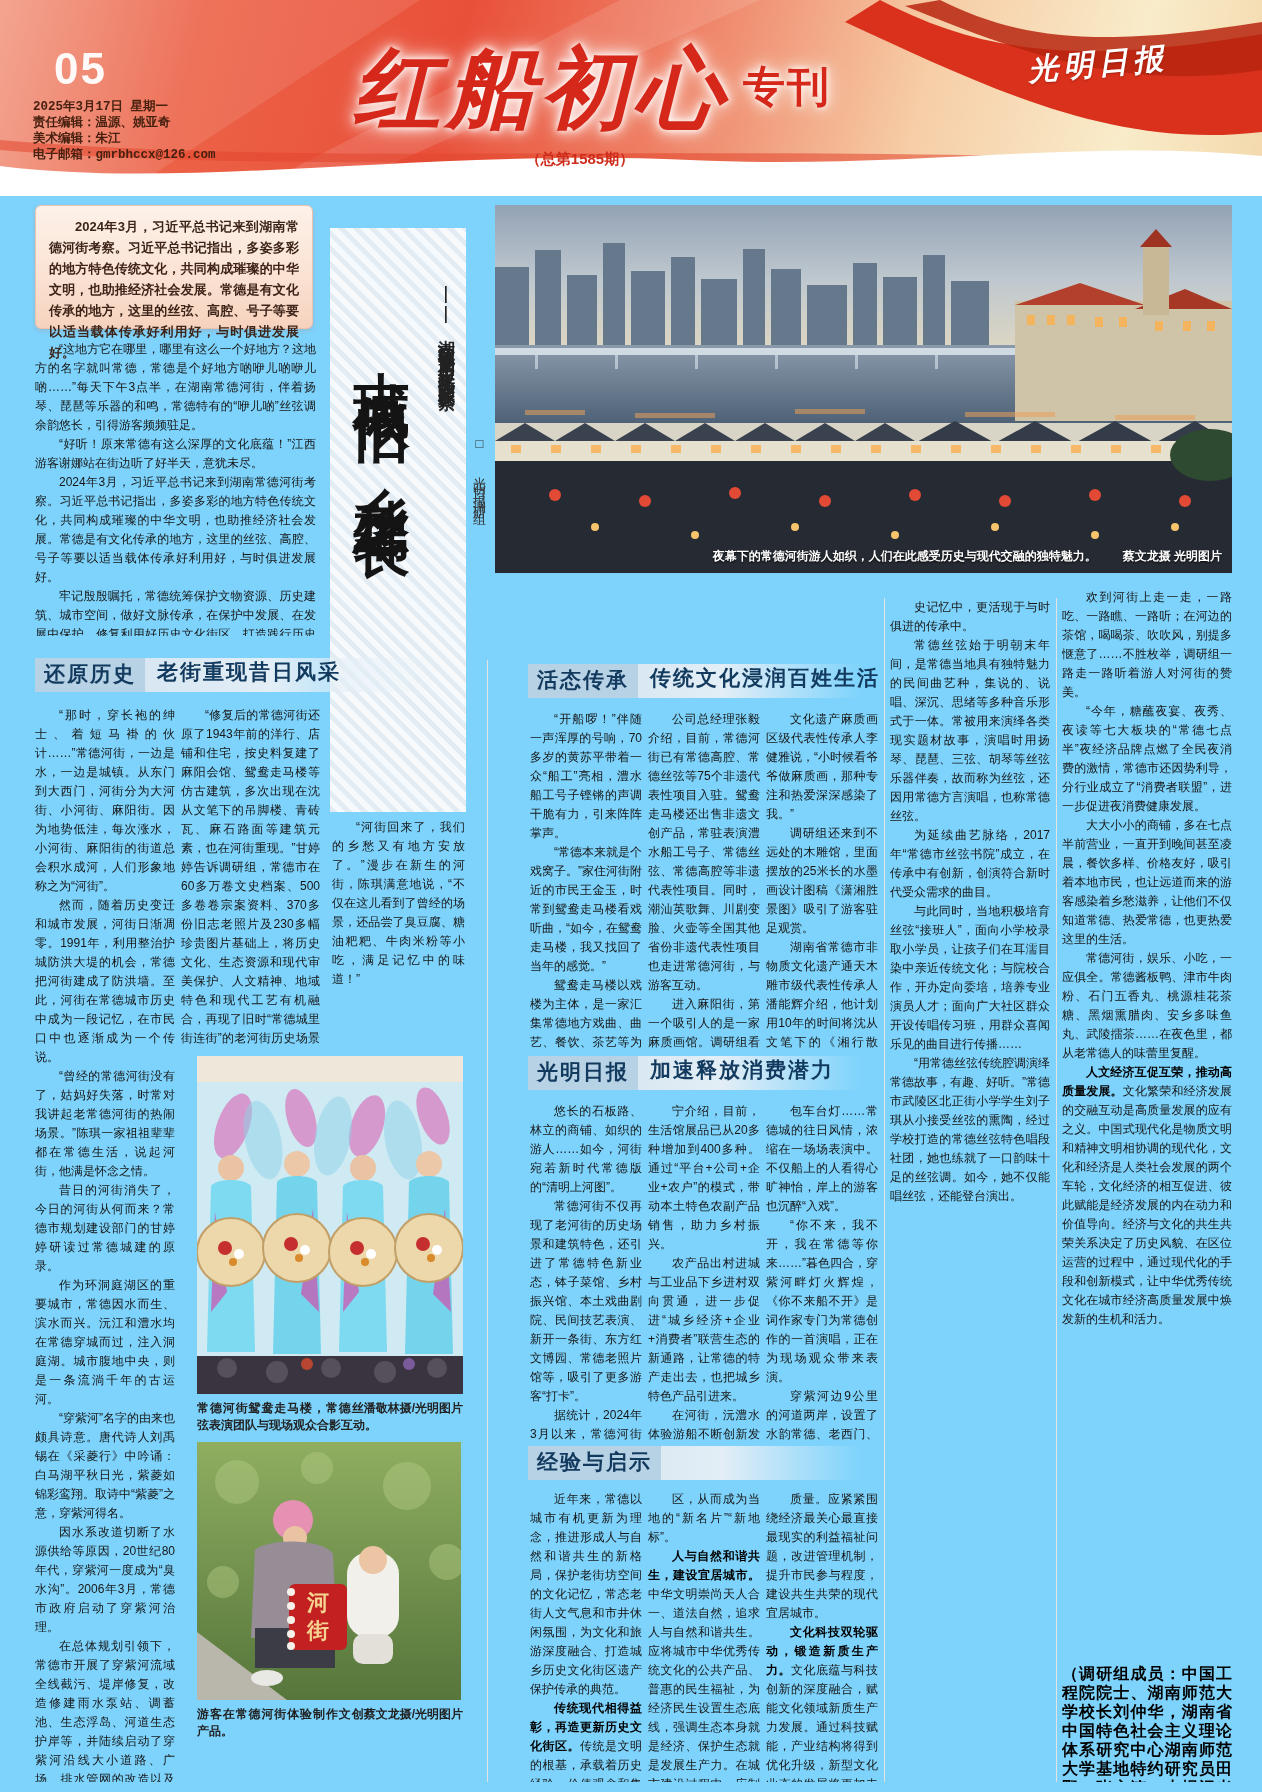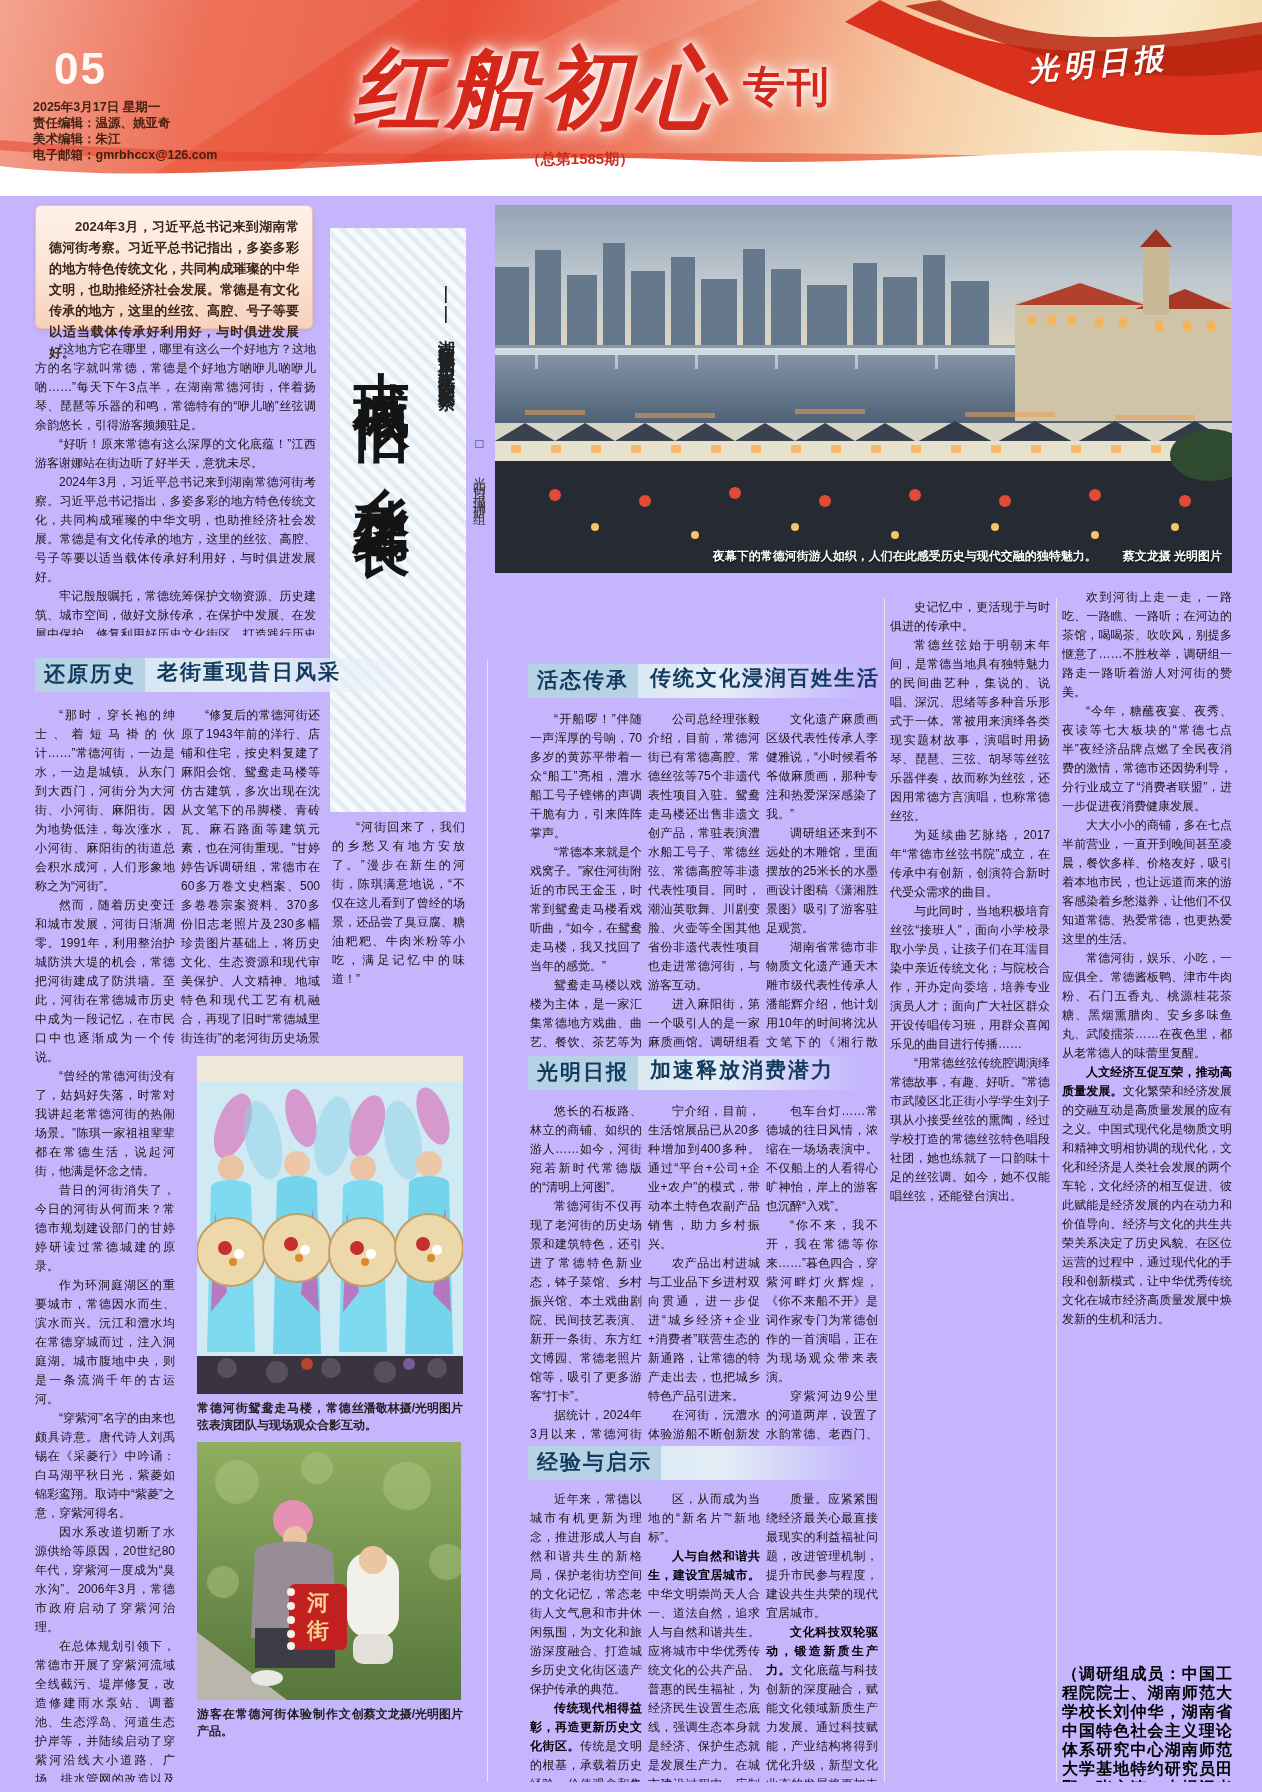--- a/index.html
+++ b/index.html
@@ -1,25 +1,25 @@
 <!DOCTYPE html>
 <html><head>
 <meta charset="utf-8">
 <style>
   html,body{margin:0;padding:0;background:#e8e6e0;}
-  #page{position:relative;width:1262px;height:1792px;margin:0 auto;background:#c4b5fd;
+  #page{position:relative;width:1262px;height:1792px;margin:0 auto;background:#7dd3fc;
         font-family:"Liberation Sans",sans-serif;color:#111;overflow:hidden;}
   .abs{position:absolute;}
 
   
   #banner{left:0;top:0;width:1262px;height:196px;
     background:linear-gradient(104deg,#f29b85 0%,#ec6247 16%,#e9503a 36%,#ef8468 54%,#f6cda6 72%,#f9ecca 88%,#f3d8ab 100%);}
   #banner svg{position:absolute;left:0;top:0;}
   .pagenum{left:54px;top:44px;font-size:44px;font-weight:bold;color:rgba(255,255,255,.95);letter-spacing:2px;}
-  .dateblock{left:33px;top:99px;font-size:12.5px;font-weight:bold;color:#47200f;line-height:16px;}
+  .dateblock{left:33px;top:99px;font-size:12.5px;font-weight:bold;color:#47200f;line-height:16px;font-family:Liberation Mono, monospace;}
   .bigtitle{left:292px;top:30px;width:600px;text-align:center;white-space:nowrap;
     font-size:88px;font-weight:bold;font-style:italic;color:#d5281a;letter-spacing:6px;
     text-shadow:0 0 6px #fff,0 0 14px rgba(255,255,255,.95),0 0 22px rgba(255,255,255,.8);}
   .titlesuffix{font-size:42px;font-style:normal;letter-spacing:2px;vertical-align:18px;margin-left:14px;}
   .issueline{left:420px;top:150px;width:320px;text-align:center;font-size:15px;font-weight:bold;color:#cf2b1a;}
   .masthead{left:1028px;top:44px;font-size:30px;font-weight:bold;font-style:italic;color:#fff;
     letter-spacing:5px;transform:rotate(-5deg);text-shadow:0 1px 2px rgba(120,20,10,.5);}
 
   
   .introbox{left:35px;top:205px;width:278px;height:124px;border:1px solid #eec0ae;border-radius:6px;

